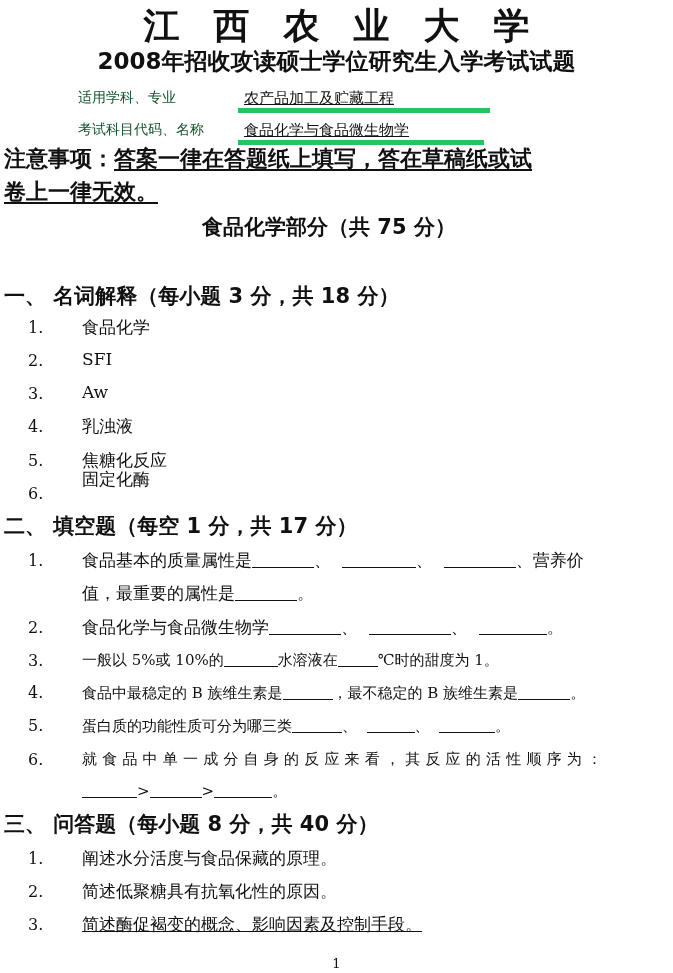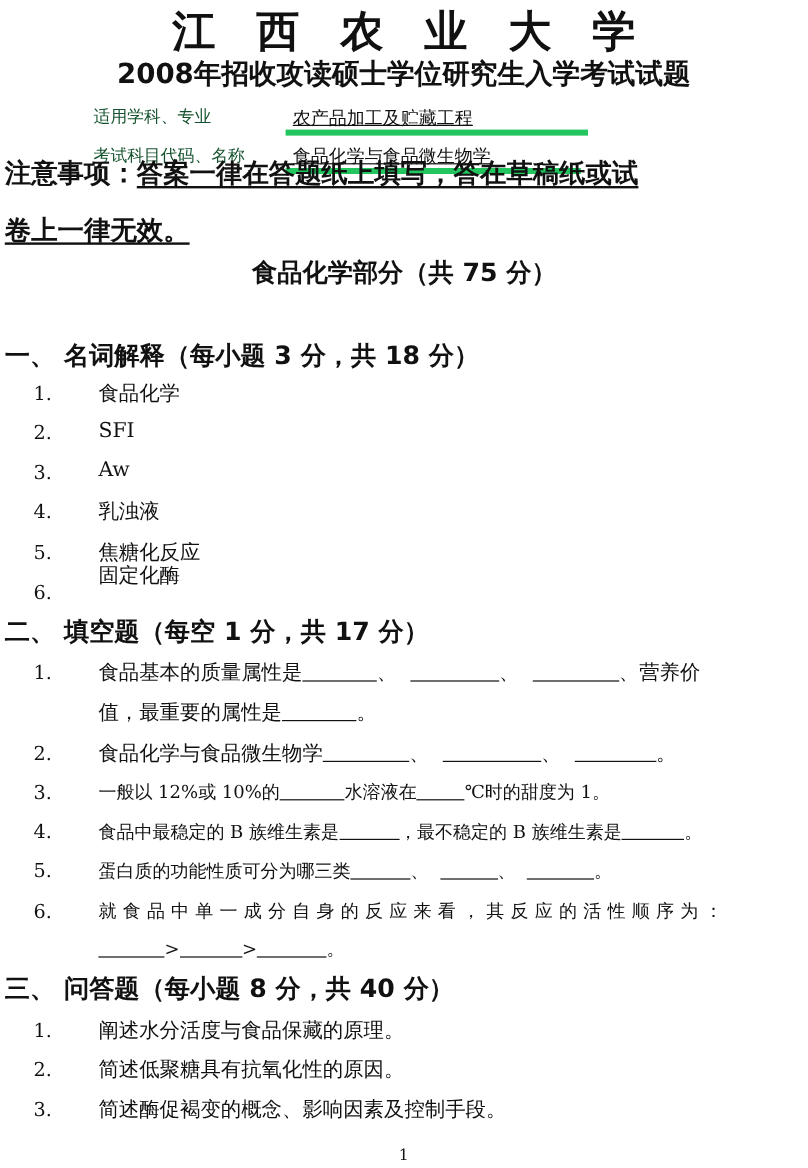--- a/index.html
+++ b/index.html
@@ -6,41 +6,41 @@
   body { width:673px; height:973px; position:relative; overflow:hidden; color:#111;
          font-family: "DejaVu Serif", "Liberation Serif", serif; }
   .abs { position:absolute; white-space:nowrap; }
   .sans { font-family: "DejaVu Sans", "Liberation Sans", sans-serif; }
   .title-uni { left:0; width:673px; top:2px; text-align:center; font-size:36px; font-weight:bold; letter-spacing:34px; text-indent:34px; }
   .title-exam { left:0; width:673px; top:46px; text-align:center; font-size:23px; font-weight:bold; }
   .meta-label { font-size:14px; color:#14532d; }
   .meta-value { font-size:15px; border-bottom:5px solid #22c55e; padding-left:6px;text-decoration:underline; }
   .notice { left:4px; font-size:22px; font-weight:bold; }
   .notice u { text-decoration:underline; text-underline-offset:3px; }
-  .section-title { left:0; width:658px; text-align:center; font-size:21px; font-weight:bold; top:213px;padding-left:8px; }
+  .section-title { left:0; width:658px; text-align:center; font-size:21px; font-weight:bold; top:213px; }
   .h1 { left:4px; font-size:21px; font-weight:bold; }
   .item-num { left:28px; font-size:16px; }
   .item-text { left:82px; font-size:17px; }
   .blank { display:inline-block; border-bottom:1px solid #111; height:1em; vertical-align:-2px; }
   .small { font-size:15px; }
   .page-num { left:0; width:673px; text-align:center; top:956px; font-size:13px; }
 </style>
 </head>
 <body>
 
 <div class="abs title-uni sans">江西农业大学</div>
 <div class="abs title-exam sans">2008年招收攻读硕士学位研究生入学考试试题</div>
 
 <div class="abs meta-label" style="left:78px; top:89px;">适用学科、专业</div>
 <div class="abs meta-value" style="left:238px; top:89px; width:246px;">农产品加工及贮藏工程</div>
 
 <div class="abs meta-label" style="left:78px; top:121px;text-align:center;">考试科目代码、名称</div>
 <div class="abs meta-value" style="left:238px; top:121px; width:240px;">食品化学与食品微生物学</div>
 
-<div class="abs notice sans" style="top:130px;">
+<div class="abs notice sans" style="top:144px;">
   <span>注意事项：</span><u>答案一律在答题纸上填写，答在草稿纸或试</u>
 </div>
 <div class="abs notice sans" style="top:177px;">
   <u>卷上一律无效。</u>
 </div>
 
 <div class="abs section-title sans">食品化学部分（共 75 分）</div>
 
 <div class="abs h1 sans" style="top:282px;">一、 名词解释（每小题 3 分，共 18 分）</div>
 <div class="abs item-num" style="top:318px;">1.</div>
@@ -66,21 +66,21 @@
   <span>值，最重要的属性是</span><span class="blank" style="width:62px"></span><span>。</span>
 </div>
 
 <div class="abs item-num" style="top:618px;">2.</div>
 <div class="abs item-text" style="top:616px;">
   <span>食品化学与食品微生物学</span><span class="blank" style="width:72px"></span><span>、</span>&nbsp;&nbsp;<span class="blank" style="width:82px"></span><span>、</span>&nbsp;&nbsp;<span class="blank" style="width:68px"></span><span>。</span>
 </div>
 
 <div class="abs item-num" style="top:651px;">3.</div>
 <div class="abs item-text small" style="top:651px;">
-  <span>一般以 12%或 10%的</span><span class="blank" style="width:54px"></span><span>水溶液在</span><span class="blank" style="width:40px"></span><span>℃时的甜度为 1。</span>
+  <span>一般以 5%或 10%的</span><span class="blank" style="width:54px"></span><span>水溶液在</span><span class="blank" style="width:40px"></span><span>℃时的甜度为 1。</span>
 </div>
 
 <div class="abs item-num" style="top:683px;">4.</div>
 <div class="abs item-text small" style="top:684px;">
   <span>食品中最稳定的 B 族维生素是</span><span class="blank" style="width:50px"></span><span>，最不稳定的 B 族维生素是</span><span class="blank" style="width:52px"></span><span>。</span>
 </div>
 
 <div class="abs item-num" style="top:716px;">5.</div>
 <div class="abs item-text small" style="top:717px;">
   <span>蛋白质的功能性质可分为哪三类</span><span class="blank" style="width:50px"></span><span>、</span>&nbsp;&nbsp;<span class="blank" style="width:48px"></span><span>、</span>&nbsp;&nbsp;<span class="blank" style="width:56px"></span><span>。</span>
@@ -91,15 +91,15 @@
 <div class="abs item-text small" style="top:782px;">
   <span class="blank" style="width:55px"></span><span>&gt;</span><span class="blank" style="width:52px"></span><span>&gt;</span><span class="blank" style="width:58px"></span><span>。</span>
 </div>
 
 <div class="abs h1 sans" style="top:810px;">三、 问答题（每小题 8 分，共 40 分）</div>
 <div class="abs item-num" style="top:849px;">1.</div>
 <div class="abs item-text" style="top:847px;">阐述水分活度与食品保藏的原理。</div>
 <div class="abs item-num" style="top:882px;">2.</div>
 <div class="abs item-text" style="top:880px;">简述低聚糖具有抗氧化性的原因。</div>
 <div class="abs item-num" style="top:915px;">3.</div>
-<div class="abs item-text" style="top:913px;">简述酶促褐变的概念、影响因素及控制手段。</div>
+<div class="abs item-text" style="top:913px;text-decoration:underline;">简述酶促褐变的概念、影响因素及控制手段。</div>
 
 <div class="abs page-num">1</div>
 
 </body></html>

